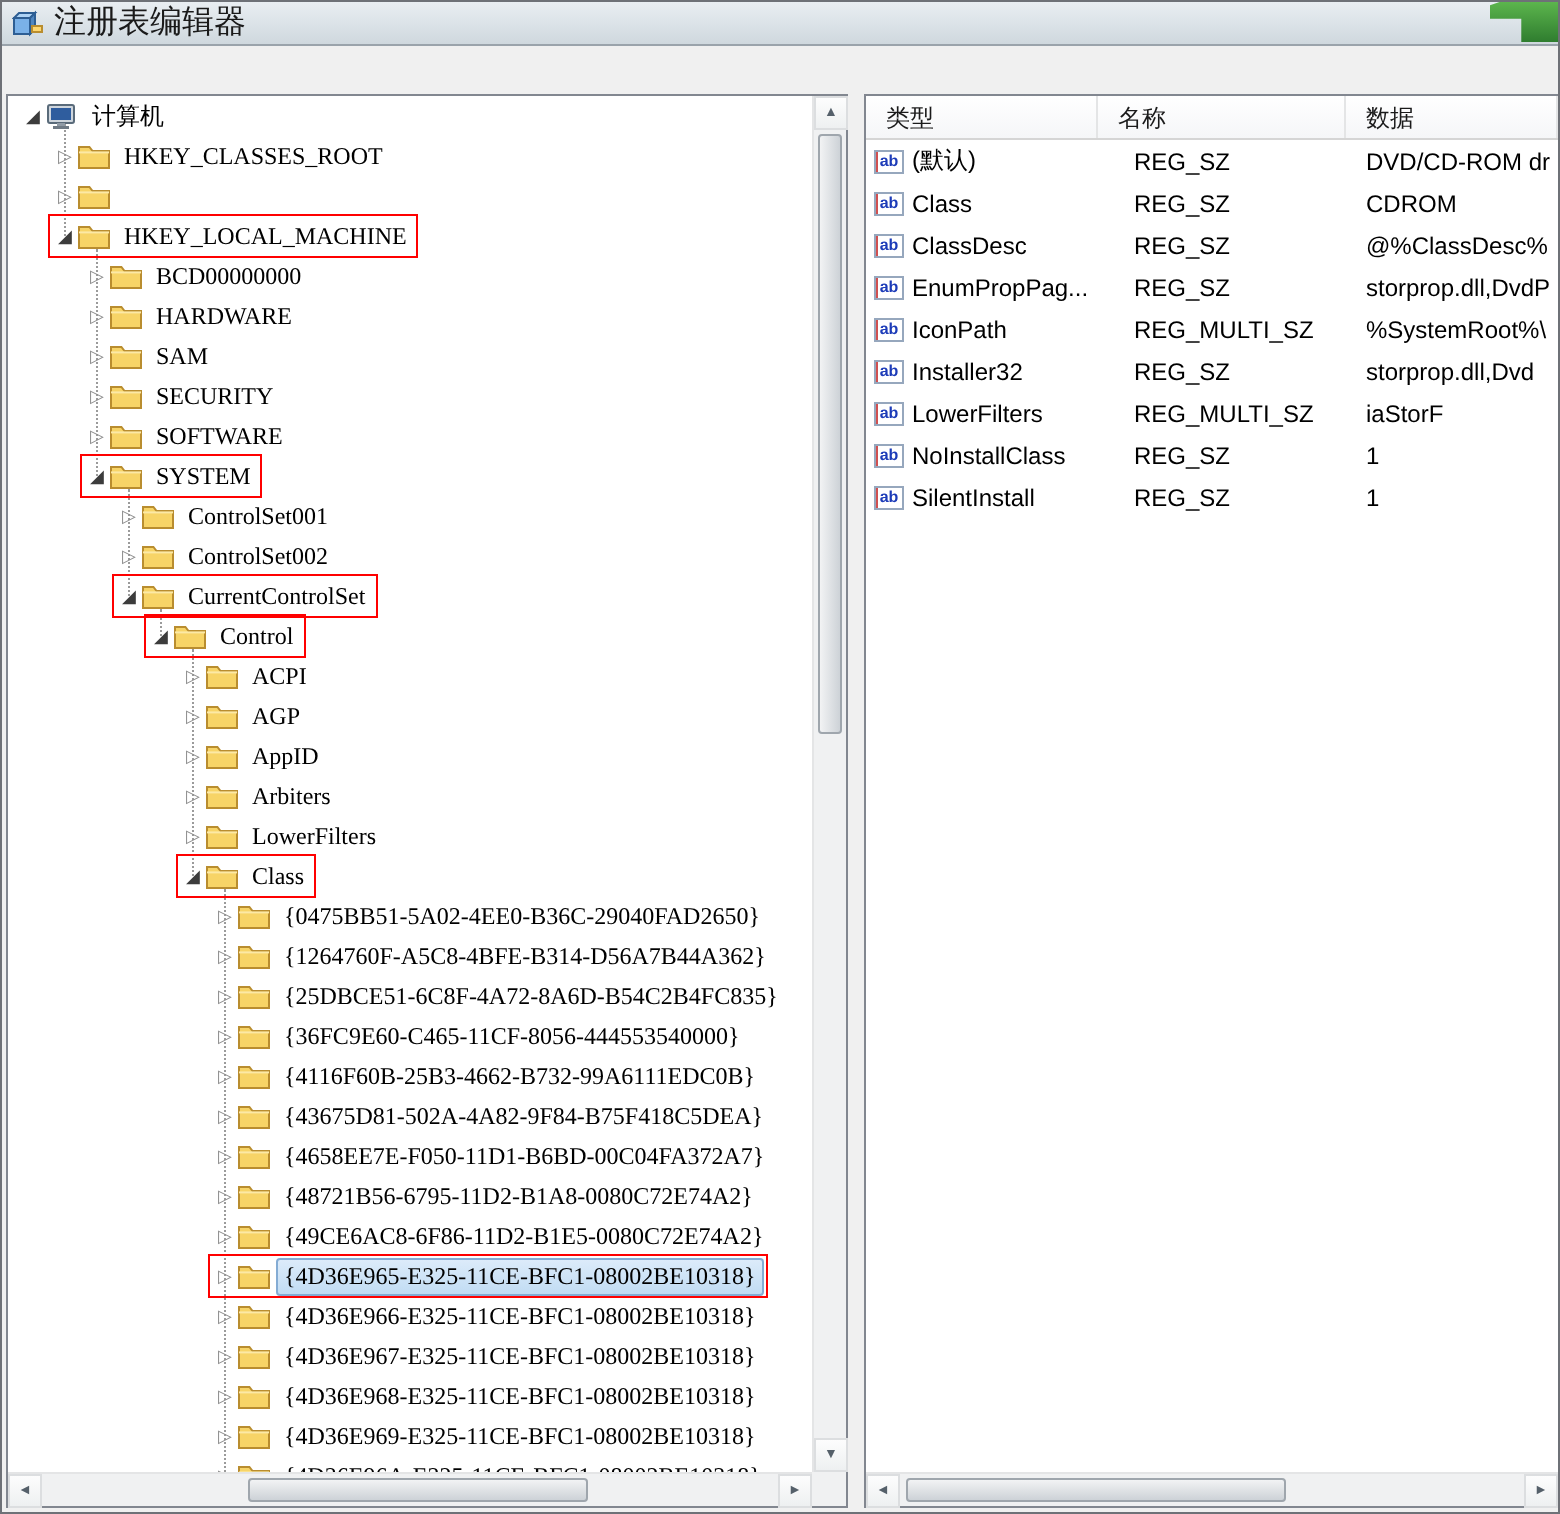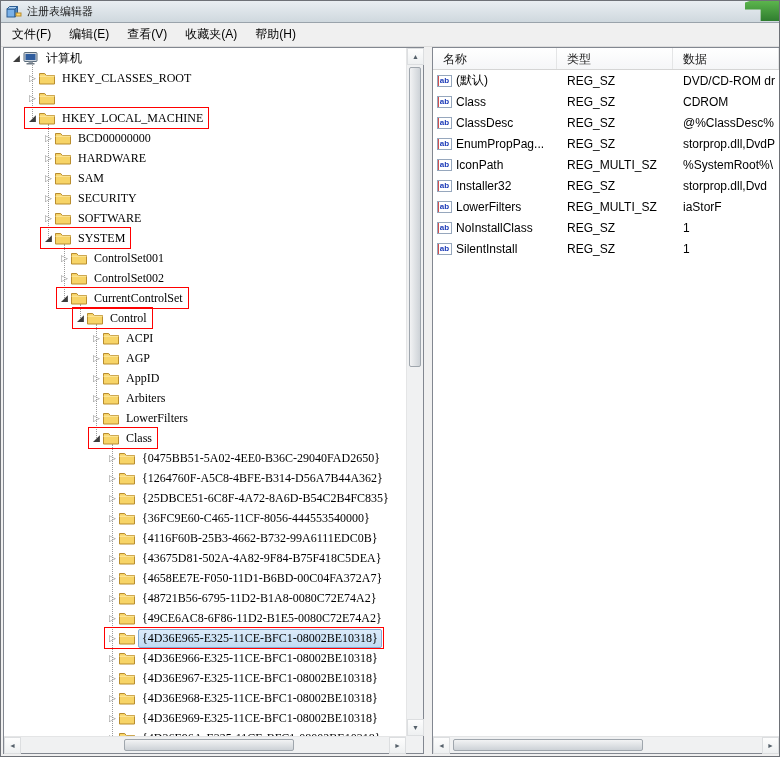--- a/index.html
+++ b/index.html
@@ -18,21 +18,21 @@
     background:#f0f0f0;
     border:1px solid #6e7177;
   }
   
   .titlebar {
     position:absolute; left:0; top:0; right:0; height:22px;
     background:linear-gradient(#e9eef2,#cfd8de);
     border-bottom:1px solid #9aa3ab;
     display:flex; align-items:center; padding-left:5px; gap:5px;
   }
-  .title-text { font-size:11px; color:#1a1a1a; white-space:nowrap; }
+  .title-text { font-size:16px; color:#1a1a1a; white-space:nowrap; }
   .app-icon { display:flex; width:16px; height:16px; }
   .desktop-peek {
     position:absolute; right:0; top:0; width:34px; height:20px; z-index:50;
     background:linear-gradient(#5cb54d,#2f7d2f);
     clip-path:polygon(14% 0,100% 0,100% 100%,46% 100%,46% 42%,0 42%,0 8%);
   }
   
   .menubar {
     position:absolute; left:0; top:22px; right:0; height:24px;
     background:#f0f0f0; border-bottom:1px solid #dcdcdc;
@@ -117,27 +117,20 @@
           <rect x="1" y="5" width="8" height="8" fill="#7ab1e8" stroke="#2d5e94"></rect>
           <path d="M1 5 L3.5 2.5 L11.5 2.5 L9 5 Z" fill="#aed3f5" stroke="#2d5e94"></path>
           <path d="M9 5 L11.5 2.5 L11.5 10.5 L9 13 Z" fill="#4f86c0" stroke="#2d5e94"></path>
           <rect x="10" y="9" width="5" height="3" fill="#ffd76e" stroke="#b98d2f"></rect>
         </svg>
       </span>
       <span class="title-text">注册表编辑器</span>
     </div>
     <div class="desktop-peek"></div>
 
-    <div class="menubar">
-      <span class="menu-item">文件(F)</span>
-      <span class="menu-item">编辑(E)</span>
-      <span class="menu-item">查看(V)</span>
-      <span class="menu-item">收藏夹(A)</span>
-      <span class="menu-item">帮助(H)</span>
-    </div>
 
     <div class="treepane">
       <div class="tree-viewport">
         <div class="tree-items" id="tree-items">
           <div class="guide" style="left:28px;top:14px;height:56px"></div>
           <div class="guide" style="left:44px;top:76px;height:114px"></div>
           <div class="guide" style="left:60px;top:196px;height:54px"></div>
           <div class="guide" style="left:76px;top:256px;height:14px"></div>
           <div class="guide" style="left:92px;top:276px;height:114px"></div>
           <div class="guide" style="left:108px;top:396px;height:294px"></div>
@@ -615,22 +608,22 @@
         <div class="sb-thumb-h" style="left:120px;width:170px"></div>
         <div class="sb-btn right">
             <span>►</span>
           </div>
       </div>
       <div class="sb-corner"></div>
     </div>
 
     <div class="listpane">
       <div class="list-header">
+        <span class="hcell c-type">类型</span>
         <span class="hcell c-name">名称</span>
-        <span class="hcell c-type">类型</span>
         <span class="hcell c-data">数据</span>
       </div>
       <div class="list-body" id="list-rows">
           <div class="list-row">
     <span class="cell c-name">
       <span class="ab-icon">ab</span>
       <span class="v-name">(默认)</span>
     </span>
     <span class="cell c-type">REG_SZ</span>
     <span class="cell c-data">DVD/CD-ROM dr</span>

